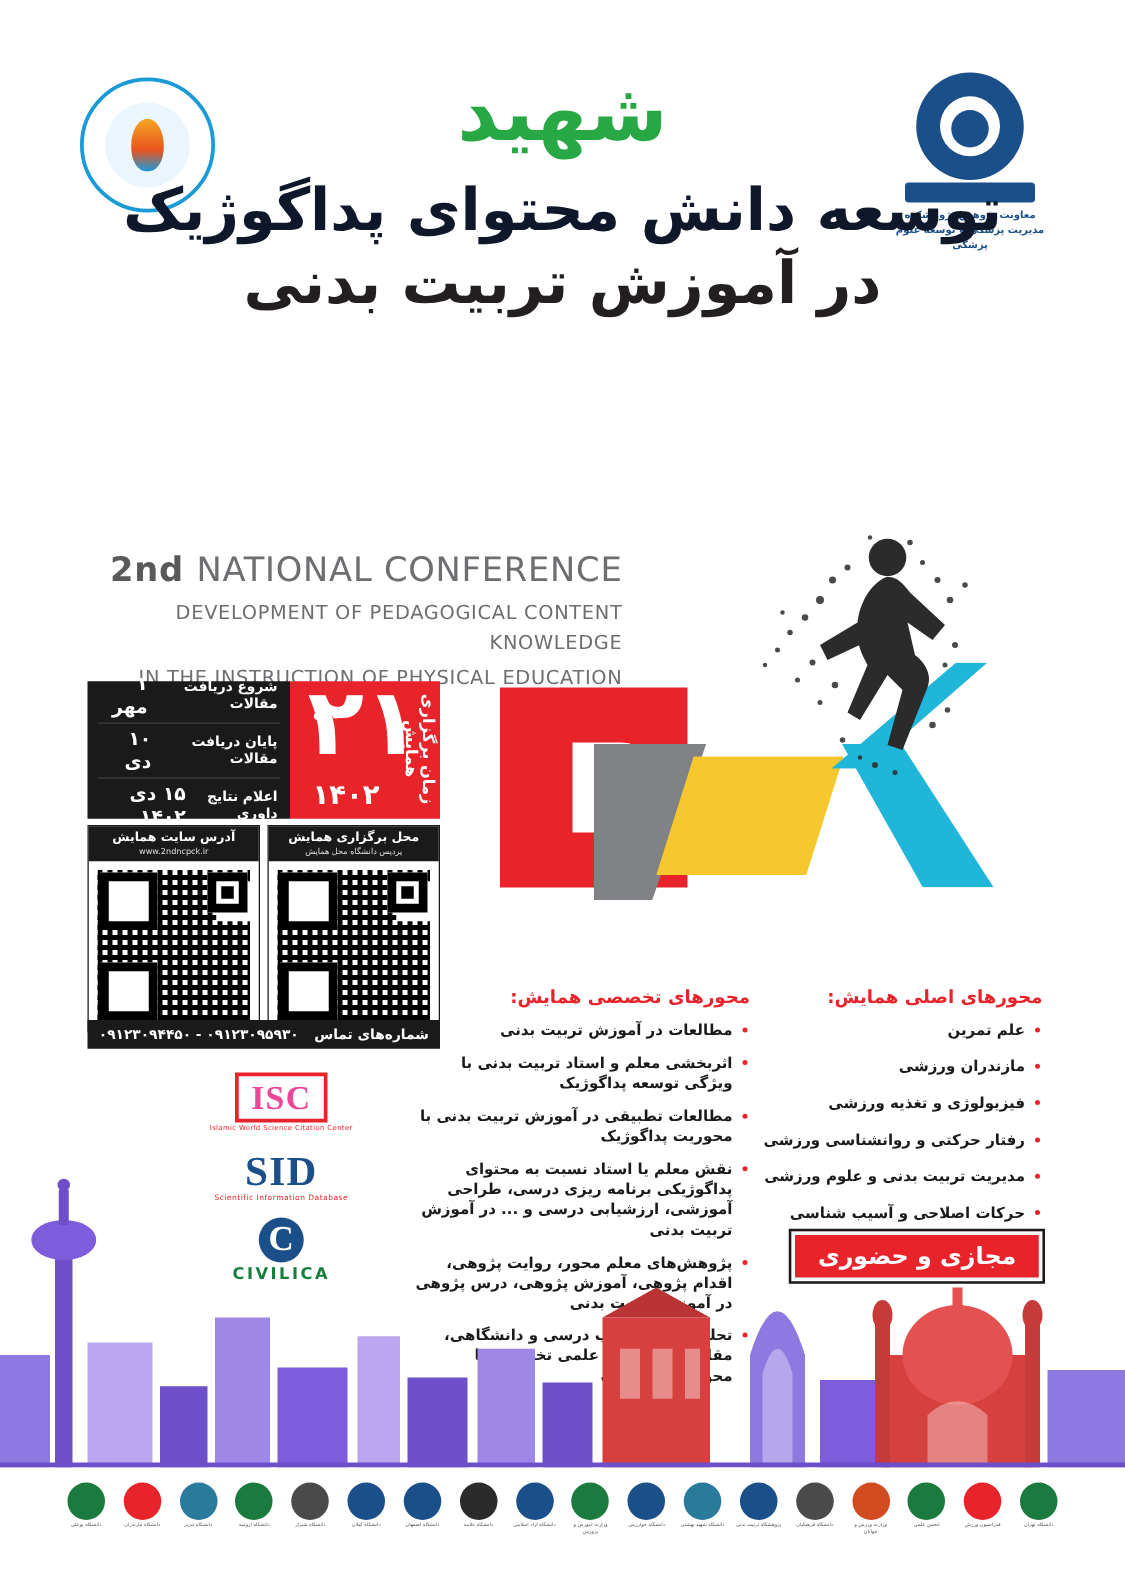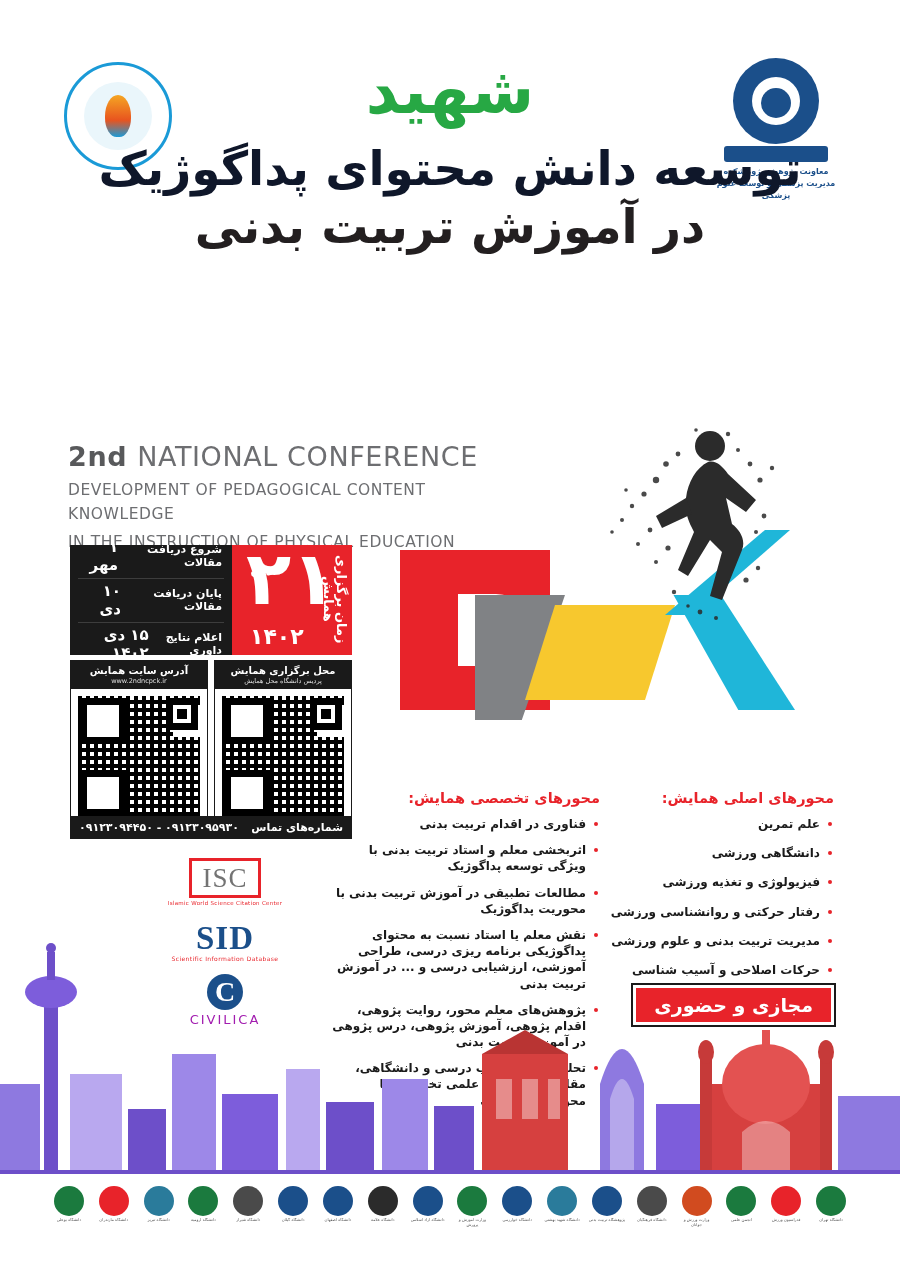--- a/index.html
+++ b/index.html
@@ -131,21 +131,21 @@
     color: #231f20;
     line-height: 1.25;
     letter-spacing: -1px;
   }
 
   
   .english-title {
     position: absolute;
     left: 68px; top: 440px;
     direction: ltr;
-    text-align: left;
+    text-align: right;
     width: 430px;
   }
   .en-line1 {
     font-size: 27px;
     color: #6d6e71;
     letter-spacing: 0.6px;
     line-height: 1.25;
   }
   .en-line1 b { color: #58595b; font-weight: bold; }
   .en-line2 {
@@ -294,23 +294,23 @@
   .index-logos {
     position: absolute;
     left: 150px; top: 858px;
     width: 150px;
     text-align: center;
   }
   .isc-box {
     display: inline-block;
     border: 3px solid #e8232a;
     padding: 2px 10px 1px;
-    color: #737373;
+    color: #ec4899;
     font-size: 27px;
-    font-weight: normal;
+    font-weight: bold;
     letter-spacing: 1px;
     font-family: "Liberation Serif", serif;
   }
   .isc-sub { font-size: 5.5px; color: #e8232a; margin-top: 2px; letter-spacing: .3px; }
   .sid-box {
     margin-top: 14px;
     color: #1b4f8a;
     font-size: 33px;
     font-weight: bold;
     font-family: "Liberation Serif", serif;
@@ -322,21 +322,21 @@
     width: 36px; height: 36px;
     margin: 0 auto;
     border-radius: 50%;
     background: #1b4f8a;
     color: #fff;
     font-size: 28px;
     font-weight: bold;
     line-height: 36px;
     font-family: "Liberation Serif", serif;
   }
-  .civ-t { color: #a21caf; font-size: 13px; font-weight: normal; letter-spacing: 2px; margin-top: 2px; }
+  .civ-t { color: #15803d; font-size: 13px; font-weight: bold; letter-spacing: 2px; margin-top: 2px; }
 
   
   .pe-graphic {
     position: absolute;
     left: 380px; top: 420px;
     width: 500px; height: 370px;
   }
   .pe-red {
     position: absolute;
     left: 20px; top: 130px;
@@ -606,30 +606,30 @@
     </div>
     <div class="civ-box">
       <div class="civ-c">C</div>
       <div class="civ-t">CIVILICA</div>
     </div>
   </div>
 
   <div class="topics-main">
     <div class="topics-head">محورهای اصلی همایش:</div>
     <div class="topic-li">علم تمرین</div>
-    <div class="topic-li">دانشگاهی ورزشی</div>
+    <div class="topic-li">مازندران ورزشی</div>
     <div class="topic-li">فیزیولوژی و تغذیه ورزشی</div>
     <div class="topic-li">رفتار حرکتی و روانشناسی ورزشی</div>
     <div class="topic-li">مدیریت تربیت بدنی و علوم ورزشی</div>
     <div class="topic-li">حرکات اصلاحی و آسیب شناسی ورزشی</div>
   </div>
 
   <div class="topics-spec">
     <div class="topics-head">محورهای تخصصی همایش:</div>
-    <div class="topic-li">فناوری در اقدام تربیت بدنی</div>
+    <div class="topic-li">مطالعات در آموزش تربیت بدنی</div>
     <div class="topic-li">اثربخشی معلم و استاد تربیت بدنی با ویژگی توسعه پداگوژیک</div>
     <div class="topic-li">مطالعات تطبیقی در آموزش تربیت بدنی با محوریت پداگوژیک</div>
     <div class="topic-li">نقش معلم یا استاد نسبت به محتوای پداگوژیکی برنامه ریزی درسی، طراحی آموزشی، ارزشیابی درسی و ... در آموزش تربیت بدنی</div>
     <div class="topic-li">پژوهش‌های معلم محور، روایت پژوهی، اقدام پژوهی، آموزش پژوهی، درس پژوهی در آموزش تربیت بدنی</div>
     <div class="topic-li">تحلیل محتوای کتب درسی و دانشگاهی، مقالات و نشریات علمی تخصصی با محوریت پداگوژیک</div>
   </div>
 
   <div class="hozouri">
     <span class="w">مجازی</span><span> و </span><span>حضوری</span>
   </div>

